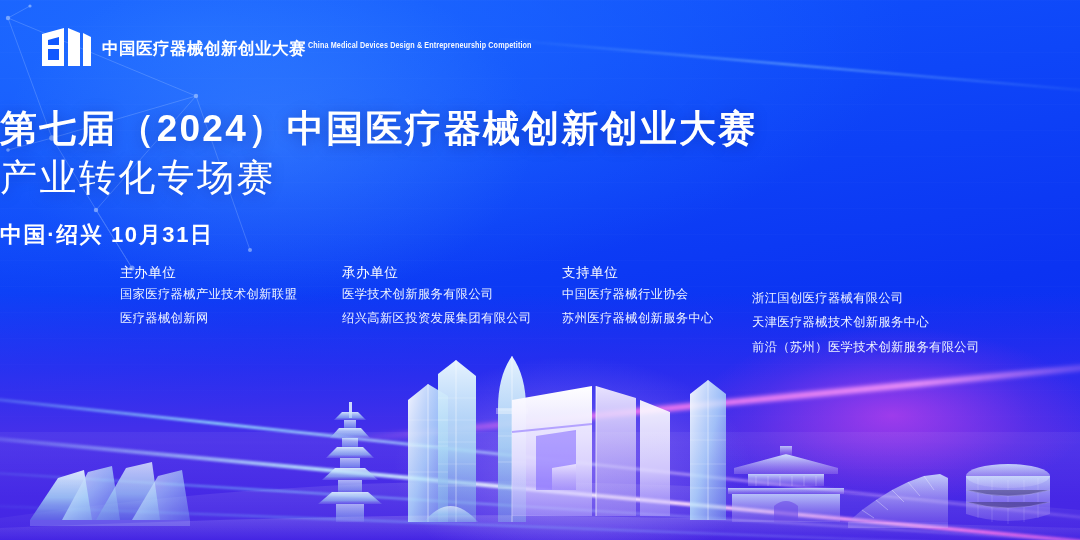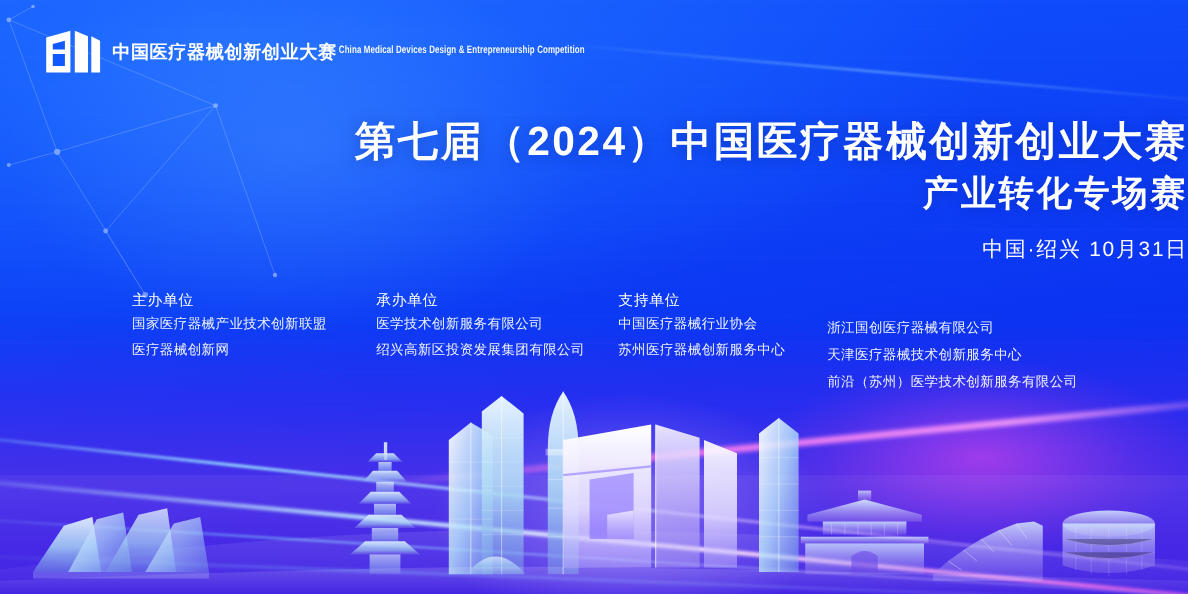--- a/index.html
+++ b/index.html
@@ -94,33 +94,33 @@
   .logo-cn{
     font-size:16.5px; font-weight:700; color:#ffffff; letter-spacing:.5px; line-height:1;
     white-space:nowrap;
   }
   .logo-en{
     font-size:7.2px; font-weight:700; color:#ffffff; letter-spacing:.12px; line-height:1;
     white-space:nowrap; opacity:.96; transform:scaleY(1.35); transform-origin:left top;
   }
 
   
-  .title-block{ position:absolute; left:0; right:0; top:108px; text-align:right; }
+  .title-block{ position:absolute; left:0; right:0; top:108px; text-align:left; }
   .title-1{
     font-size:37px; font-weight:700; color:#fff; line-height:1.16;
     letter-spacing:2.2px; white-space:nowrap;
     text-shadow:0 2px 14px rgba(0,20,120,.35);
   }
   .title-2{
-    font-size:32px; font-weight:700; color:#fff; line-height:1.16; margin-top:6px;
+    font-size:37px; font-weight:400; color:#fff; line-height:1.16; margin-top:6px;
     letter-spacing:2.4px; white-space:nowrap;
     text-shadow:0 2px 14px rgba(0,20,120,.35);
   }
   .subtitle{
-    margin-top:20px; font-size:19px; font-weight:400; color:#ffffff;
+    margin-top:20px; font-size:22px; font-weight:700; color:#ffffff;
     letter-spacing:1.6px; white-space:nowrap;
   }
 
   
   .orgs{ position:absolute; left:0; right:0; top:266px; }
   .orgs-inner{ position:relative; height:100px; }
   .org-col{ position:absolute; top:0; }
   .org-col.c1{ left:120px; }
   .org-col.c2{ left:342px; }
   .org-col.c3{ left:562px; }

